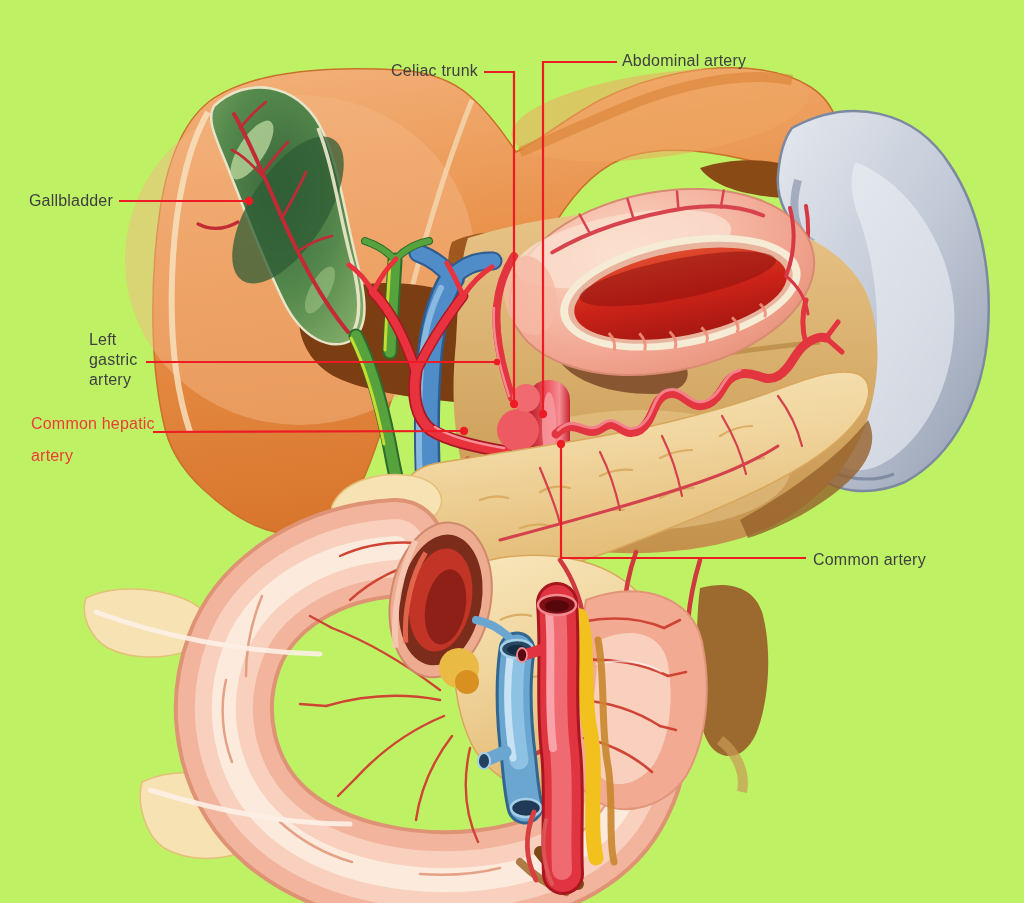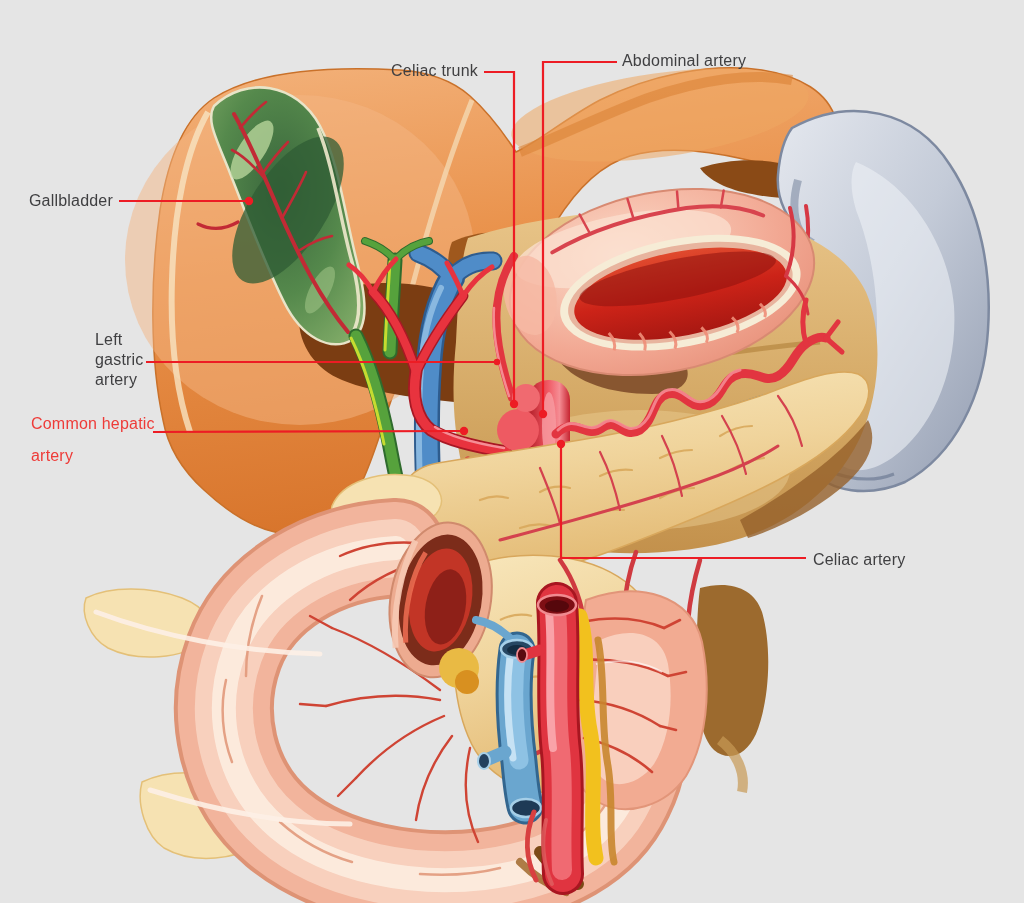--- a/index.html
+++ b/index.html
@@ -1,16 +1,16 @@
 <!DOCTYPE html>
 <html><head>
 <meta charset="utf-8">
 <style>
   html,body{margin:0;padding:0;background:#fff;}
-  .stage{position:relative;width:1024px;height:903px;background:#e5e5e5;
+  .stage{position:relative;width:1024px;height:903px;background:#bef264;
          font-family:"Liberation Sans",sans-serif;overflow:hidden;}
   .stage svg{position:absolute;left:0;top:0;}
   .label{position:absolute;font-size:16px;line-height:20px;color:#3f3f41;
          white-space:pre-line;letter-spacing:.2px;}
   .label.red{color:#ee3b38;}
   .label.r{text-align:right;}
 </style>
 </head>
 <body>
 
@@ -356,20 +356,20 @@
     <circle cx="249" cy="201" r="4.2"></circle>
     <circle cx="497" cy="362" r="3.2"></circle>
     <circle cx="464" cy="431" r="4.2"></circle>
     <circle cx="561" cy="444" r="4.2"></circle>
   </g>
 </svg>
 
 <div class="label r" style="right:546px;top:61px;">Celiac trunk</div>
 <div class="label" style="left:622px;top:51px;">Abdominal artery</div>
 <div class="label r" style="right:911px;top:191px;">Gallbladder</div>
-<div class="label" style="left:95px;top:330px;">Left
+<div class="label" style="left:89px;top:330px;">Left
 gastric
 artery</div>
 <div class="label red" style="left:31px;top:408px;line-height:32px;">Common hepatic
 artery</div>
-<div class="label" style="left:813px;top:550px;">Celiac artery</div>
+<div class="label" style="left:813px;top:550px;">Common artery</div>
 
 </div>
 
 </body></html>

